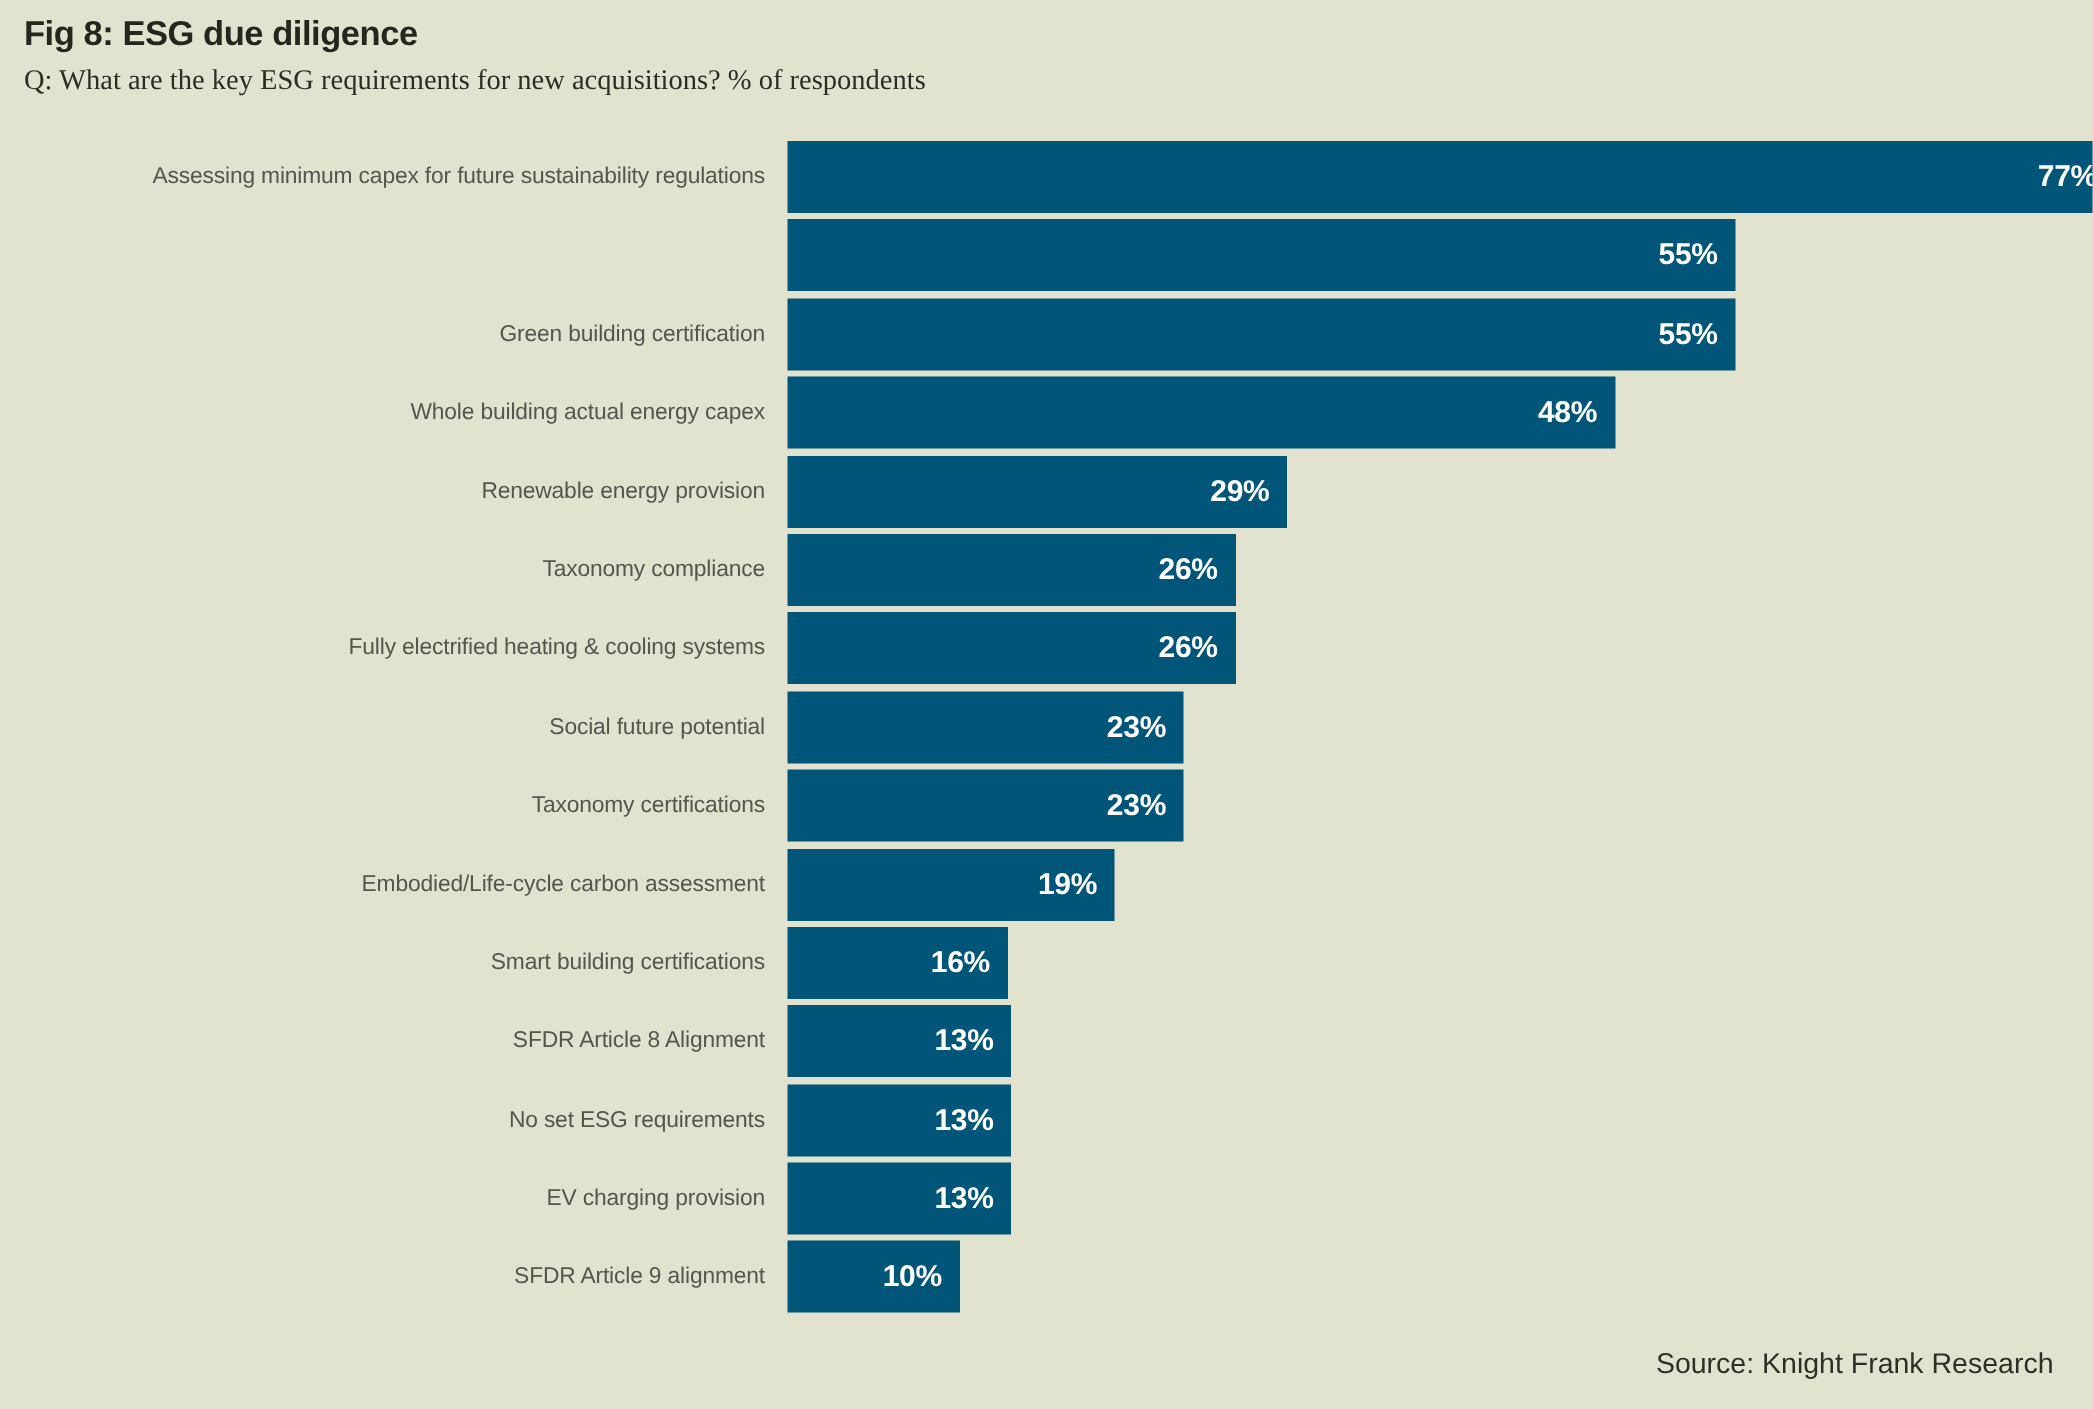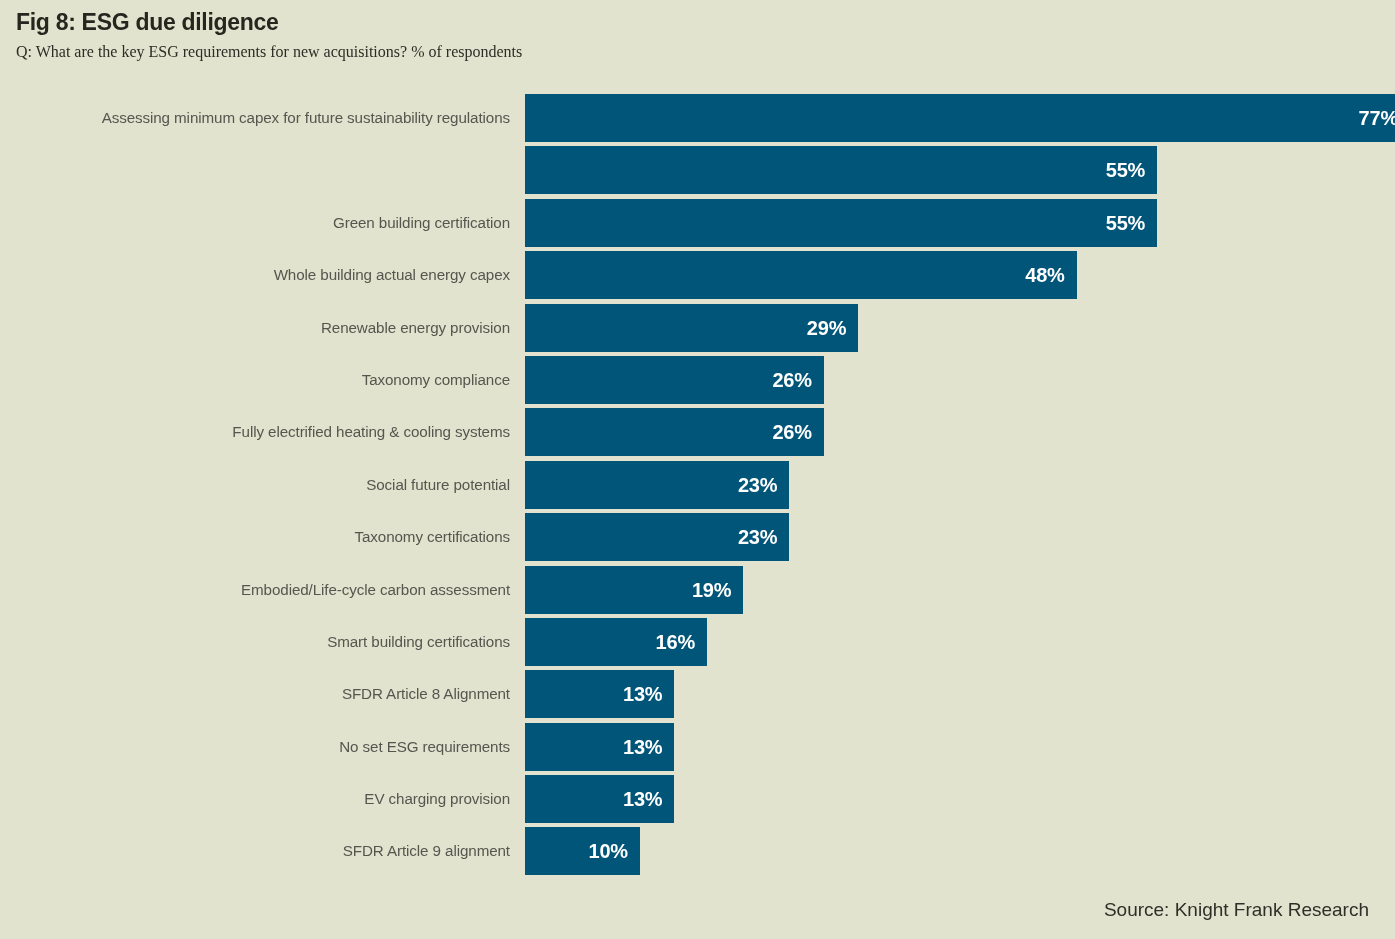--- a/index.html
+++ b/index.html
@@ -34,21 +34,21 @@
     font-size: 23px;
     font-weight: bold;
     color: #26261f;
     letter-spacing: -0.3px;
     line-height: 1.25;
     margin: 0;
     white-space: nowrap;
   }
   .fig-subtitle {
     font-family: "Liberation Serif", serif;
-    font-size: 16px;
+    font-size: 19px;
     font-weight: normal;
     color: #2d2d26;
     line-height: 1.3;
     margin: 5px 0 0 0;
     white-space: nowrap;
   }
 
   
   .plot {
     position: absolute;
@@ -196,21 +196,21 @@
         <div class="bar-label">Embodied/Life-cycle carbon assessment</div>
         <div class="bar-track">
           <div class="bar-fill" style="width: 218.377px; background: rgb(1, 85, 121);">
             <div class="bar-value">19%</div>
           </div>
         </div>
       </div>
       <div class="bar-row">
         <div class="bar-label">Smart building certifications</div>
         <div class="bar-track">
-          <div class="bar-fill" style="width: 182px; background: rgb(1, 85, 121);">
+          <div class="bar-fill" style="width: 147px; background: rgb(1, 85, 121);">
             <div class="bar-value">16%</div>
           </div>
         </div>
       </div>
       <div class="bar-row">
         <div class="bar-label">SFDR Article 8 Alignment</div>
         <div class="bar-track">
           <div class="bar-fill" style="width: 149.416px; background: rgb(1, 85, 121);">
             <div class="bar-value">13%</div>
           </div>

